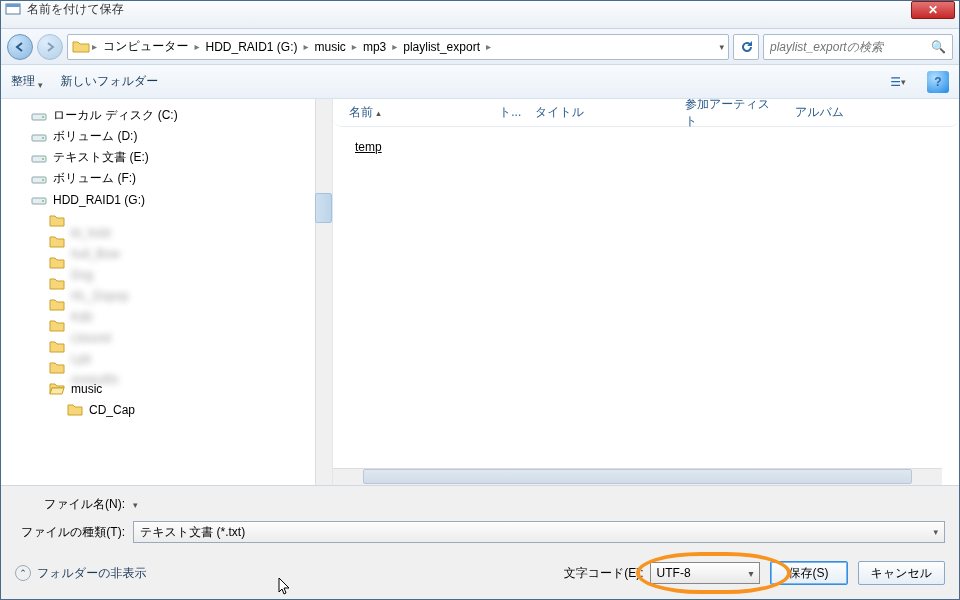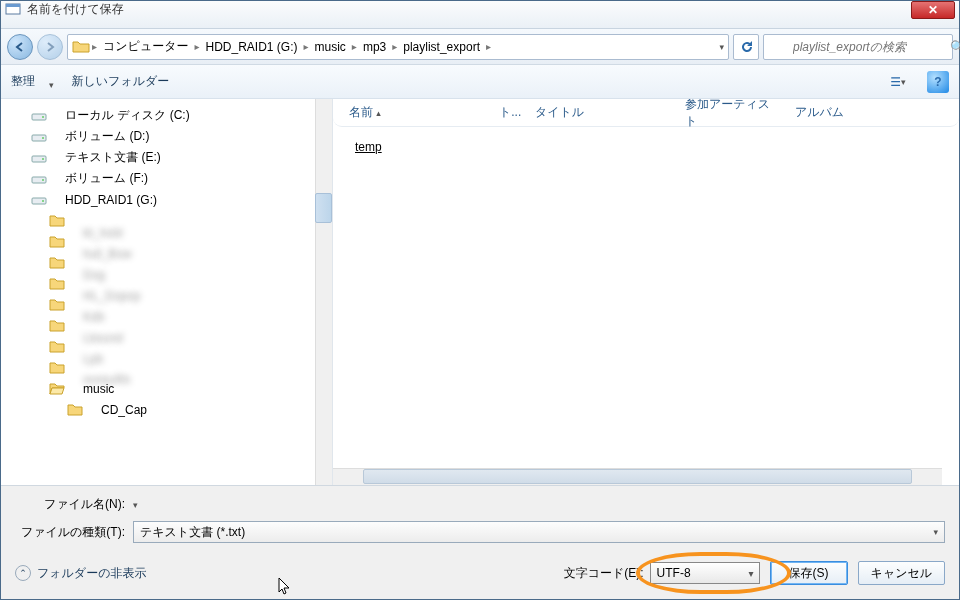--- a/index.html
+++ b/index.html
@@ -9,31 +9,31 @@
   .titlebar .icon { width: 16px; height: 16px; margin-right: 6px; display:flex;align-items:center;justify-content:center;}
   .titlebar .title { flex: 1; color: #333; }
   .close-btn { width: 44px; height: 18px; background: linear-gradient(#e57373,#c62828); border:1px solid #8a1a1a; border-radius:2px; display:flex;align-items:center;justify-content:center;color:#fff;font-weight:bold;}
   .navbar { height: 36px; display:flex; align-items:center; padding: 3px 6px; gap:4px; background:linear-gradient(#f5f9fd,#e8eef5); border-bottom:1px solid #d0dae4;}
   .navbtn { width:26px;height:26px;border-radius:50%;background:radial-gradient(circle at 30% 30%,#cfe6fb,#88b7e0);border:1px solid #6a95bd;display:flex;align-items:center;justify-content:center;color:#2a5a8a;}
   .breadcrumb { flex:1; height:26px; border:1px solid #aabbd0; background:#fff; display:flex; align-items:center; padding:0 4px; gap:2px; border-radius:2px;}
   .bc-item { padding:0 4px; cursor:default;}
   .bc-sep { color:#777; font-size:10px;}
   .refresh { width:26px;height:26px;border:1px solid #aabbd0;background:#fff;display:flex;align-items:center;justify-content:center;color:#2a5a8a;border-radius:2px;}
   .searchbox { width:190px; height:26px; border:1px solid #aabbd0; background:#fff; display:flex; align-items:center; padding:0 6px;border-radius:2px;}
-  .searchbox input { flex:1; border:none; outline:none; color:#888; font-style:italic;margin-left:23px;}
+  .searchbox input { flex:1; border:none; outline:none; color:#888; font-style:italic;}
   .toolbar { height:34px; background:linear-gradient(#f8fbfe,#eaf1f8); border-bottom:1px solid #d8e2ec; display:flex;align-items:center;padding:0 10px; gap:18px;}
-  .toolbar .tb-item { color:#1a3a5a; display:flex;align-items:flex-end;gap:14px;}
+  .toolbar .tb-item { color:#1a3a5a; display:flex;align-items:flex-end;gap:3px;}
   .toolbar .spacer{flex:1;}
   .toolbar .tb-icon{width:22px;height:22px;display:flex;align-items:center;justify-content:center;color:#2a6aaa;border-radius:3px;}
   .help-icon{background:radial-gradient(circle at 35% 30%,#b3e0ff,#1e88e5);color:#fff;border-radius:50%;width:18px;height:18px;font-weight:bold;}
   .body { flex:1; display:flex; overflow:hidden;}
   .tree { width:332px; border-right:1px solid #e0e6ec; overflow-y:auto; padding:6px 0 6px 30px; position:relative;}
   .tree .scrolltrack{position:absolute;right:0;top:0;bottom:0;width:17px;background:#f0f0f0;border-left:1px solid #ddd;}
   .tree .scrollthumb{position:absolute;right:0;top:94px;width:17px;height:30px;background:linear-gradient(90deg,#cfe0f0,#bcd5ea);border:1px solid #a8c0d8;border-radius:2px;}
-  .node { display:flex; align-items:center; gap:18px; height:21px; padding-left:0;}
+  .node { display:flex; align-items:center; gap:6px; height:21px; padding-left:0;}
   .node .ic{width:16px;height:16px;display:flex;align-items:center;justify-content:center;}
   .indent1{padding-left:18px;} .indent2{padding-left:36px;}
   .blur{color:transparent;text-shadow:0 0 6px #999;margin-top:24px;}
   .list { flex:1; display:flex; flex-direction:column; overflow:hidden;}
   .list-header{height:28px;display:flex;align-items:center;border-bottom:1px solid #e6ecf2;padding:0 8px;color:#2a5a8a;border-radius:9px;}
   .lh-col{padding:0 8px;}
   .list-body{flex:1;padding:8px;overflow:auto;position:relative;text-decoration:underline;}
   .file-row{display:flex;align-items:center;gap:8px;height:24px;padding-left:6px;}
   .hscroll{height:17px;background:#f0f0f0;border-top:1px solid #ddd;position:relative;margin:0 17px 0 0;}
   .hscroll .thumb{position:absolute;left:30px;right:30px;top:0;height:15px;background:linear-gradient(#e0e8f0,#d0dce8);border:1px solid #b8c8d8;border-radius:2px;}

